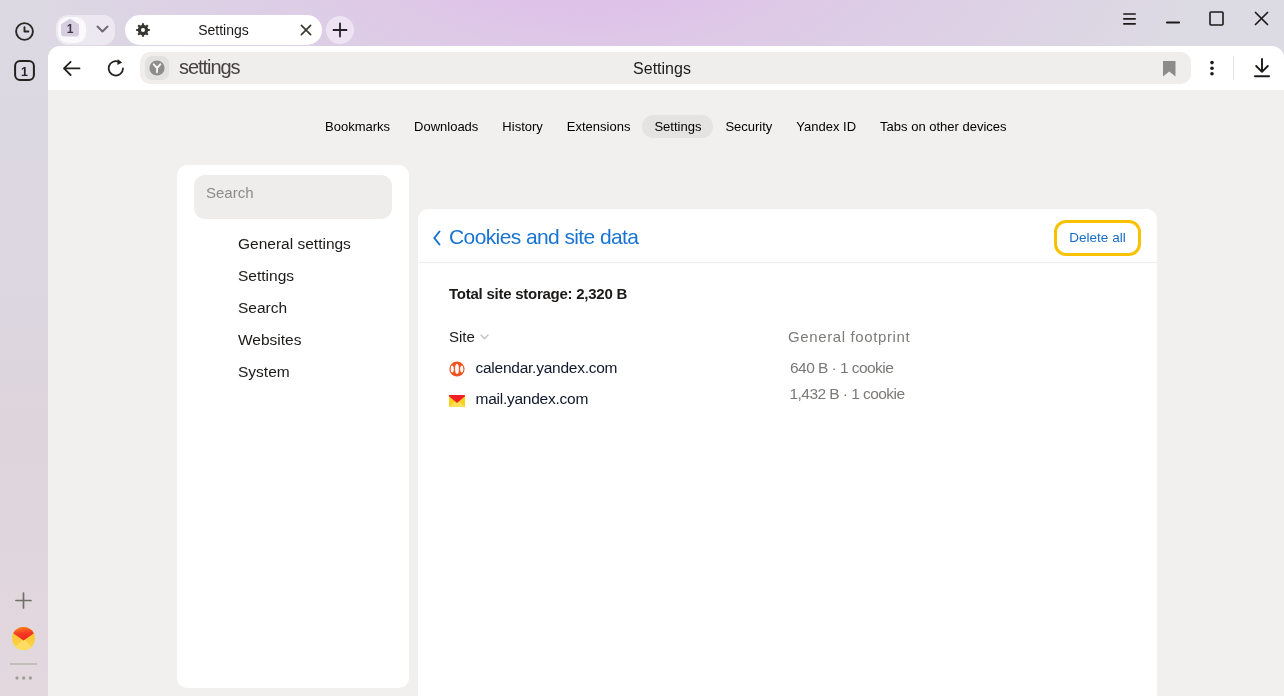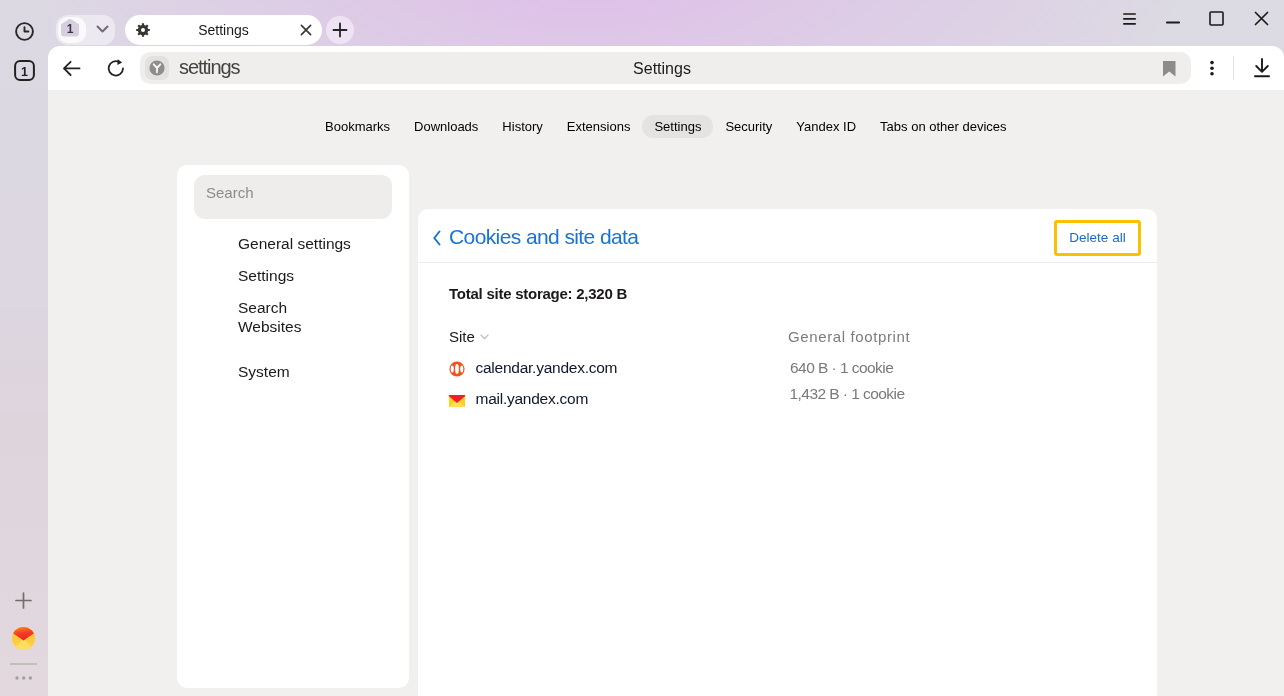--- a/index.html
+++ b/index.html
@@ -52,21 +52,21 @@
 
   
   #panel { position:absolute; left:129px; top:75px; width:232px; height:523px; background:#fff; border-radius:10px; }
   #search { position:absolute; left:17px; top:10px; width:198px; height:44px; background:#eeedec; border-radius:11px; font-size:15px; color:#8d8b89; line-height:35px; padding-left:12px; }
   .mitem { position:absolute; left:27px; font-size:15.5px; color:#1c1a19;margin-left:34px; }
 
   
   #card { position:absolute; left:370px; top:75px; width:739px; height:523px; background:#fff; border-radius:10px;margin-top:44px; }
   #chev { position:absolute; left:13.5px; top:21px; }
   #ctitle { position:absolute; left:31px; top:16px; font-size:21px; letter-spacing:-0.6px; color:#1874d2; }
-  #delbtn { position:absolute; left:636px; top:11px; width:87px; height:35.5px; border:3.4px solid #f8c200; border-radius:3px; background:#fff; text-align:center; font-size:13.5px; color:#176cc7; line-height:29px; }
+  #delbtn { position:absolute; left:636px; top:11px; width:87px; height:35.5px; border:3.4px solid #f8c200; border-radius:12px; background:#fff; text-align:center; font-size:13.5px; color:#176cc7; line-height:29px; }
   #cardhr { position:absolute; left:0; top:53px; width:739px; height:1px; background:#ececea; }
   #total { position:absolute; left:31px; top:76px; font-size:15px; font-weight:bold; letter-spacing:-0.25px; color:#1c1a19; }
   #sitehdr { position:absolute; left:31px; top:119px; font-size:15px; color:#1c1a19; }
   #memhdr { position:absolute; left:370px; top:119px; font-size:15px; letter-spacing:0.62px; color:#7e7c7a; }
   .rowtext { position:absolute; font-size:15.5px; letter-spacing:-0.25px; color:#0f172a; }
   .rowmem { position:absolute; font-size:15.5px; letter-spacing:-0.55px; color:#7b7977; }
 </style>
 </head>
 <body>
 <div class="abs" style="left:0;top:0;width:48px;height:696px;background:linear-gradient(#dcd9e3 0%, #dcd7e1 40%, #ded4dc 62%, #e0d6dd 82%, #e2d8de 100%)"></div>
@@ -191,21 +191,21 @@
 <div id="content" class="abs">
   <div id="nav">
     <span>Bookmarks</span><span>Downloads</span><span>History</span><span>Extensions</span><span class="pill">Settings</span><span>Security</span><span>Yandex ID</span><span>Tabs on other devices</span>
   </div>
 
   <div id="panel">
     <div id="search">Search</div>
     <div class="mitem" style="top:70px">General settings</div>
     <div class="mitem" style="top:102px">Settings</div>
     <div class="mitem" style="top:134px">Search</div>
-    <div class="mitem" style="top:153px">Websites</div>
+    <div class="mitem" style="top:166px">Websites</div>
     <div class="mitem" style="top:198px">System</div>
   </div>
 
   <div id="card">
     <svg id="chev" width="9" height="16" viewBox="0 0 9 16">
       <path d="M7.5 1.5 L2.3 8 L7.5 14.5" fill="none" stroke="#1874d2" stroke-width="2" stroke-linecap="round" stroke-linejoin="round"></path>
     </svg>
     <div id="ctitle">Cookies and site data</div>
     <div id="delbtn">Delete all</div>
     <div id="cardhr"></div>

